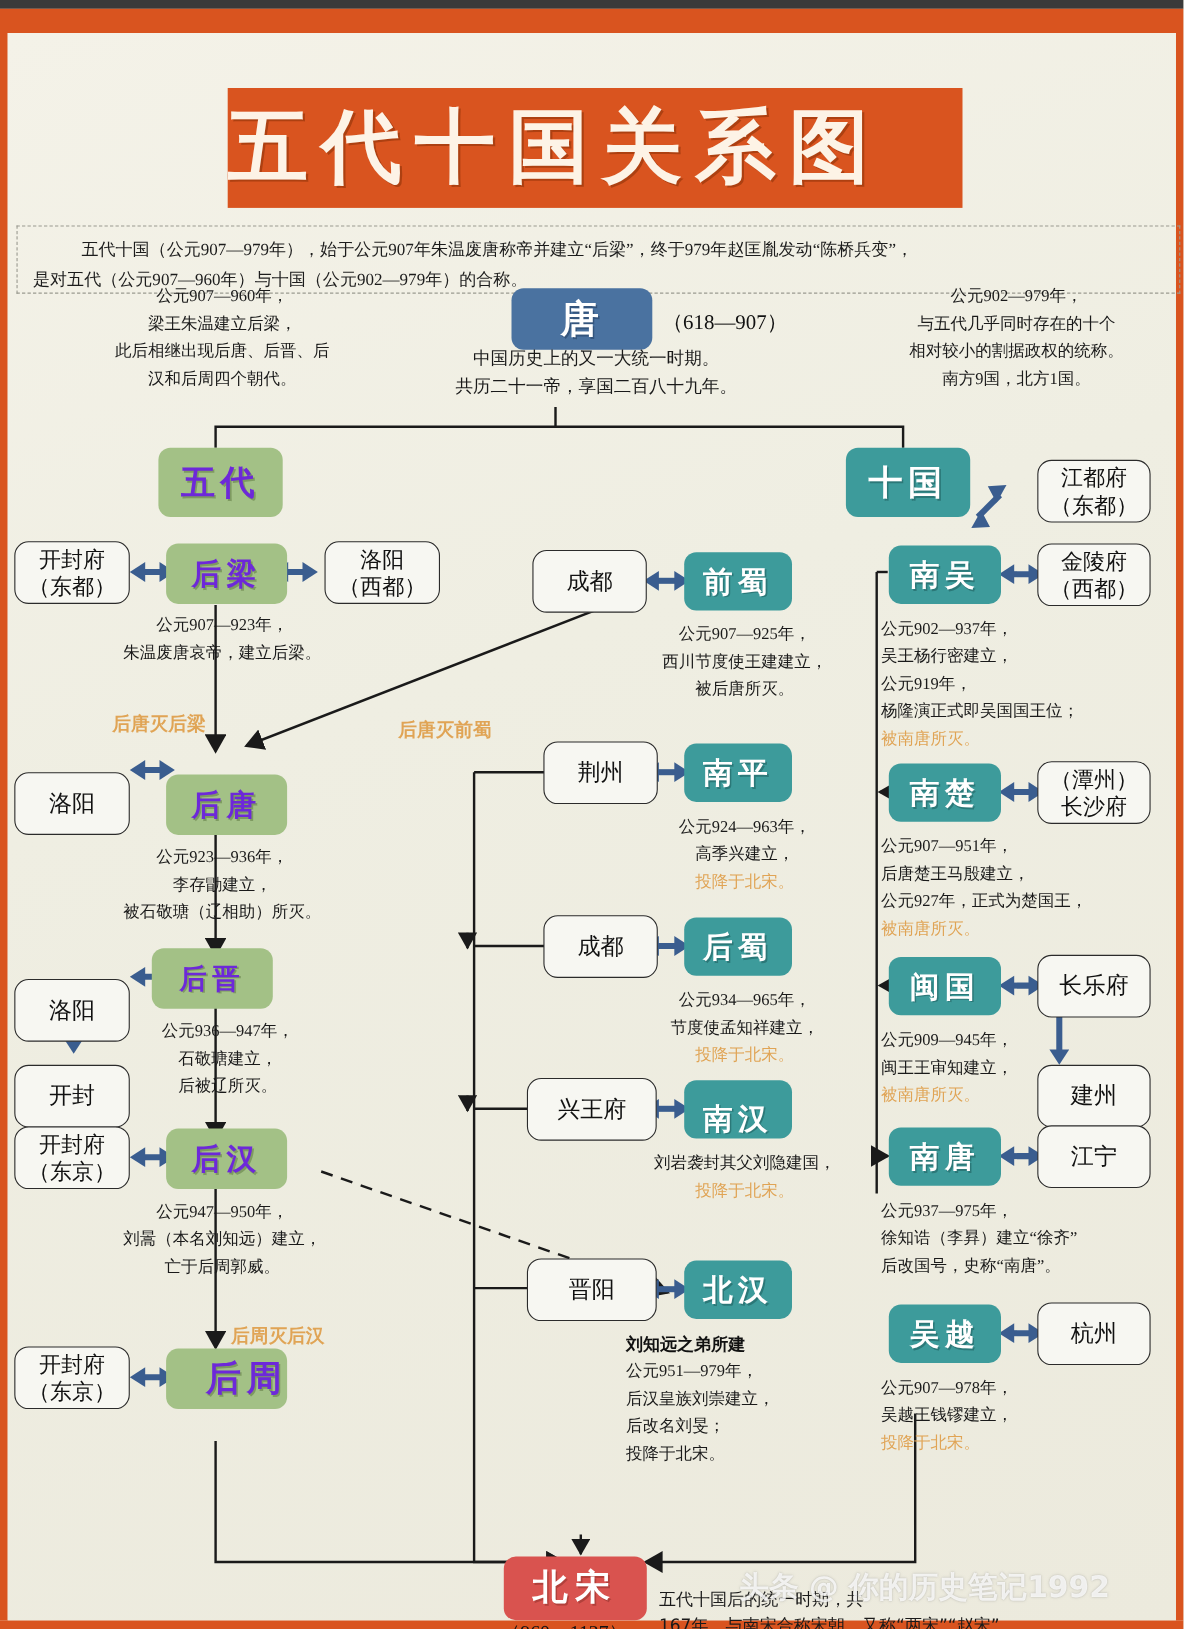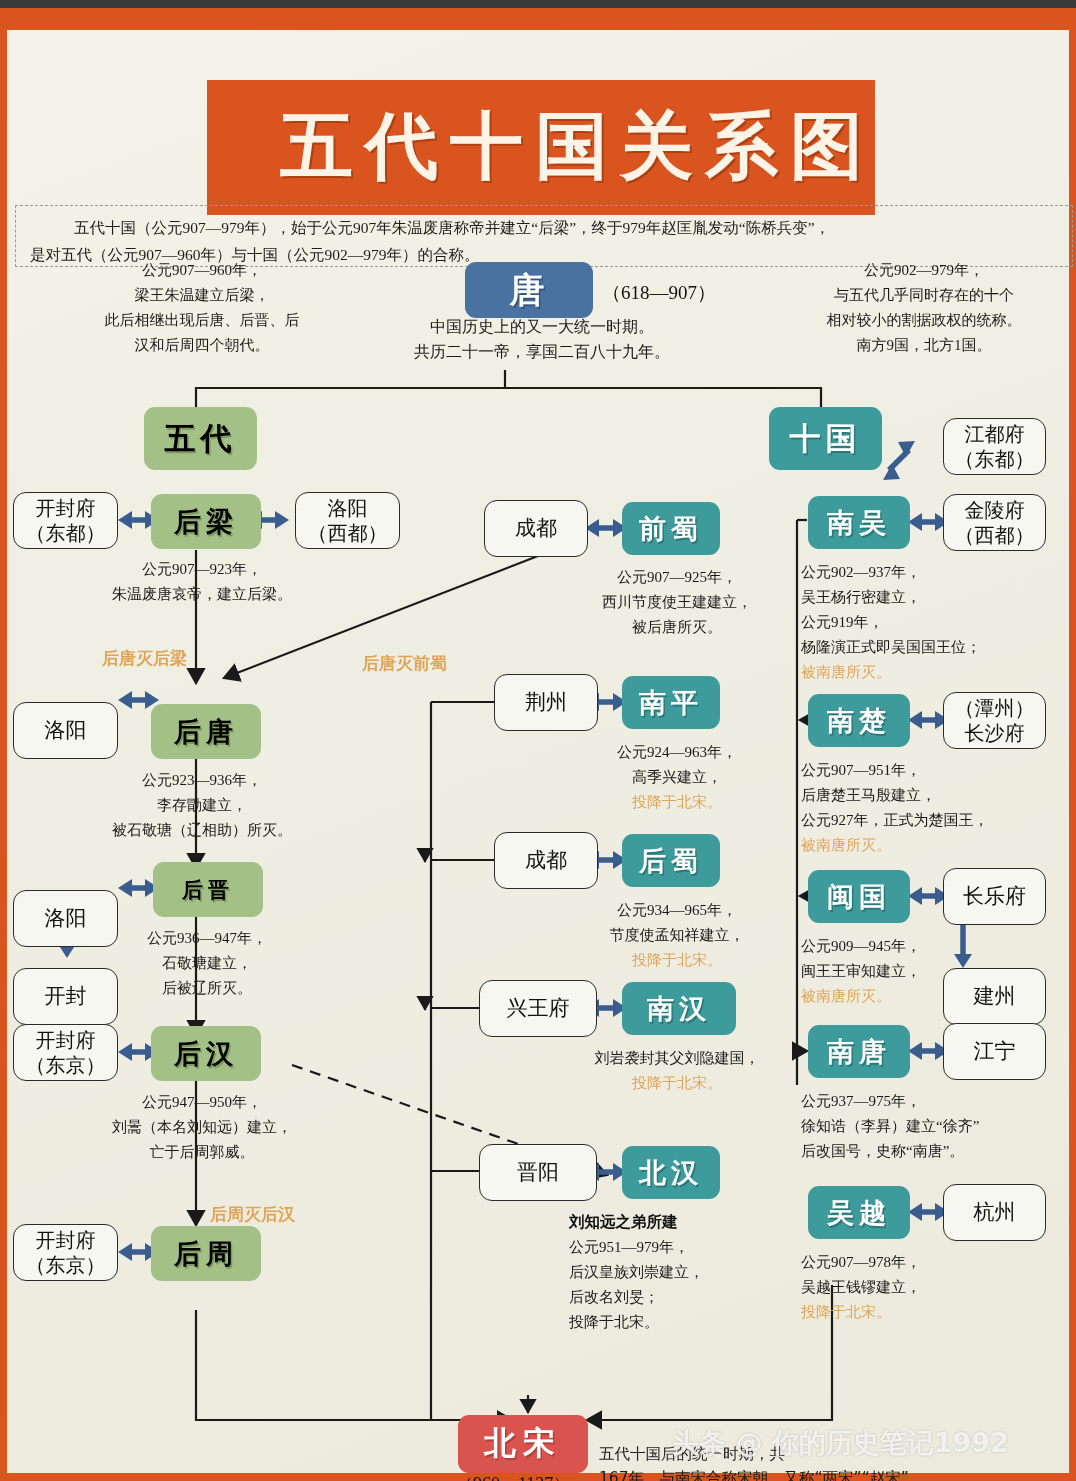--- a/index.html
+++ b/index.html
@@ -15,22 +15,22 @@
   .bottom-bar { position:absolute; left:0; top:1473px; width:1076px; height:8px; background:#d9541f; }
   .side-l { position:absolute; left:0; top:30px; width:7px; height:1443px; background:#d9541f; }
   .side-r { position:absolute; right:0; top:30px; width:7px; height:1443px; background:#d9541f; }
   .canvas {
     position:absolute; left:7px; top:30px; width:1062px; height:1443px;
     background: linear-gradient(160deg,#f4f2e8 0%, #efeee2 40%, #eceadd 100%);
   }
 
   
   .title-box {
-    position:absolute; left:200px; top:50px; width:668px; height:135px;
-    background:#d9541f; display:flex; align-items:center; justify-content:flex-end;padding-left:20px;
+    position:absolute; left:200px; top:50px; width:668px; height:109px;
+    background:#d9541f; display:flex; align-items:center; justify-content:flex-start;
   }
   .title-box span {
     color:#fdf3e6; font-size:73px; font-weight:bold; letter-spacing:12px;
     font-family:"DejaVu Sans","Liberation Sans",sans-serif;
     text-shadow:2px 2px 0 rgba(120,40,0,.45);
   }
 
   
   .intro {
     position:absolute; left:8px; top:175px; width:1058px; height:62px;
@@ -39,21 +39,21 @@
   }
   .intro p { text-indent:0; }
   .intro p:first-child { text-indent:44px; }
 
   
   .node {
     position:absolute; display:flex; align-items:center; justify-content:center;
     text-align:center;
   }
   .green {
-    background:#a3c186; border-radius:11px; color:#000000;
+    background:#a3c186; border-radius:11px; color:#6d28d9;
     font-family:"DejaVu Sans","Liberation Sans",sans-serif;
     font-weight:bold; letter-spacing:5px;
     text-shadow:1.5px 1.5px 0 rgba(90,115,60,.5);
   }
   .teal {
     background:#3d9b9b; border-radius:11px; color:#fff;
     font-family:"DejaVu Sans","Liberation Sans",sans-serif;
     font-weight:bold; letter-spacing:5px;
     text-shadow:1.5px 1.5px 0 rgba(25,85,85,.5);
   }
@@ -272,21 +272,21 @@
     <span>后唐</span>
   </div>
   <div class="desc ctr" style="left:45px; top:738px; width:300px;">
     <div>公元923—936年，</div>
     <div>李存勖建立，</div>
     <div>被石敬瑭（辽相助）所灭。</div>
   </div>
 
   <div class="node cap" style="left:6px; top:860px; width:105px; height:57px;">洛阳</div>
   <div class="node cap" style="left:6px; top:938px; width:105px; height:57px;">开封</div>
-  <div class="node green" style="left:146px; top:832px; width:110px; height:55px; font-size:21px;">
+  <div class="node green" style="left:131px; top:832px; width:110px; height:55px; font-size:25px;">
     <span>后晋</span>
   </div>
   <div class="desc ctr" style="left:60px; top:896px; width:280px;">
     <div>公元936—947年，</div>
     <div>石敬瑭建立，</div>
     <div>后被辽所灭。</div>
   </div>
 
   <div class="node cap two" style="left:6px; top:994px; width:105px; height:57px;">
     开封府<br>（东京）</div>
@@ -295,21 +295,21 @@
   </div>
   <div class="desc ctr" style="left:45px; top:1060px; width:300px;">
     <div>公元947—950年，</div>
     <div>刘暠（本名刘知远）建立，</div>
     <div>亡于后周郭威。</div>
   </div>
   <div class="lbl" style="left:203px; top:1173px;">后周灭后汉</div>
 
   <div class="node cap two" style="left:6px; top:1194px; width:105px; height:57px;">
     开封府<br>（东京）</div>
-  <div class="node green" style="left:144px; top:1196px; width:110px; height:55px; font-size:27px;">
+  <div class="node green" style="left:144px; top:1196px; width:110px; height:55px; font-size:32px;justify-content:flex-end;">
     <span>后周</span>
   </div>
 
   <div class="node cap" style="left:477px; top:470px; width:104px; height:57px;">成都</div>
   <div class="node teal" style="left:615px; top:472px; width:98px; height:53px; font-size:27px;">
     <span>前蜀</span>
   </div>
   <div class="desc ctr" style="left:545px; top:535px; width:250px;">
     <div>公元907—925年，</div>
     <div>西川节度使王建建立，</div>
@@ -331,21 +331,21 @@
   <div class="node teal" style="left:615px; top:804px; width:98px; height:53px; font-size:27px;">
     <span>后蜀</span>
   </div>
   <div class="desc ctr" style="left:540px; top:868px; width:260px;">
     <div>公元934—965年，</div>
     <div>节度使孟知祥建立，</div>
     <div class="hl">投降于北宋。</div>
   </div>
 
   <div class="node cap" style="left:472px; top:950px; width:118px; height:57px;">兴王府</div>
-  <div class="node teal" style="left:615px; top:952px; width:114px; height:53px; font-size:27px;">
+  <div class="node teal" style="left:615px; top:952px; width:98px; height:53px; font-size:27px;align-items:flex-end;">
     <span>南汉</span>
   </div>
   <div class="desc ctr" style="left:530px; top:1016px; width:280px;">
     <div>刘岩袭封其父刘隐建国，</div>
     <div class="hl">投降于北宋。</div>
   </div>
 
   <div class="node cap" style="left:472px; top:1114px; width:118px; height:57px;">晋阳</div>
   <div class="node teal" style="left:615px; top:1116px; width:98px; height:53px; font-size:27px;">
     <span>北汉</span>

